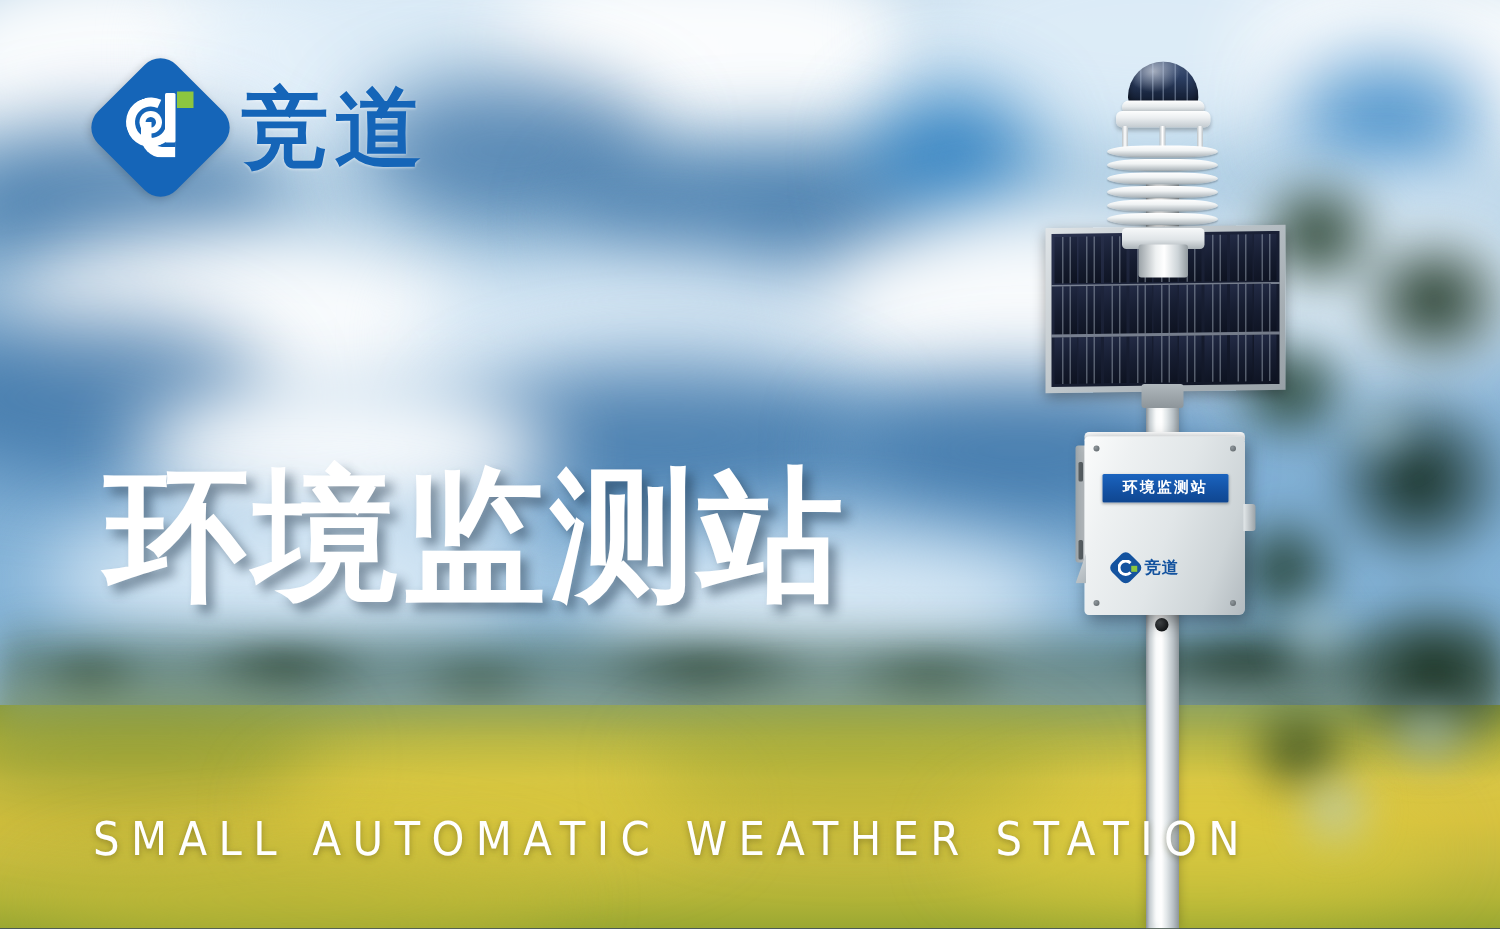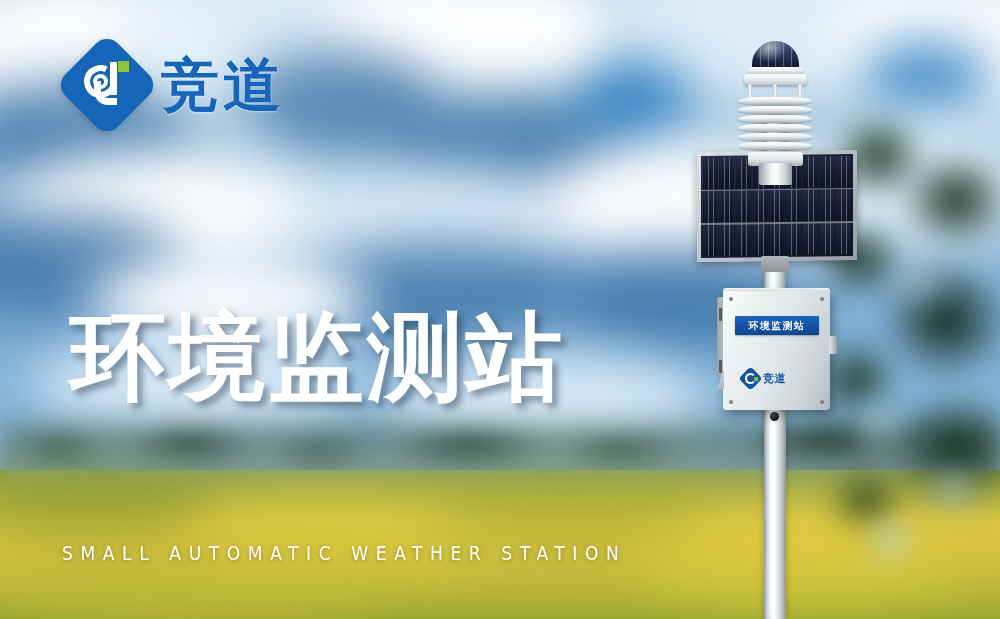--- a/index.html
+++ b/index.html
@@ -315,21 +315,21 @@
   .hl-line {
     color:#ffffff; font-weight:bold; line-height:1.04;
     font-family:"DejaVu Sans",sans-serif;
     text-shadow:5px 5px 7px rgba(20,40,60,0.45);
     white-space:nowrap;
   }
   .hl-1 { font-size:96px; letter-spacing:3px; }
   .hl-2 { font-size:96px; letter-spacing:3px; margin-top:10px; }
   #subtitle {
     position:absolute; left:62px; top:542px;
-    color:#ffffff; font-size:19px; font-weight:300;
+    color:#ffffff; font-size:31px; font-weight:300;
     letter-spacing:7.6px; white-space:nowrap;
     font-family:"DejaVu Sans Condensed","Liberation Sans",sans-serif;
     text-shadow:0 1px 4px rgba(80,70,20,0.45);
   }
 </style>
 </head>
 <body>
 
 <div id="banner">
 

